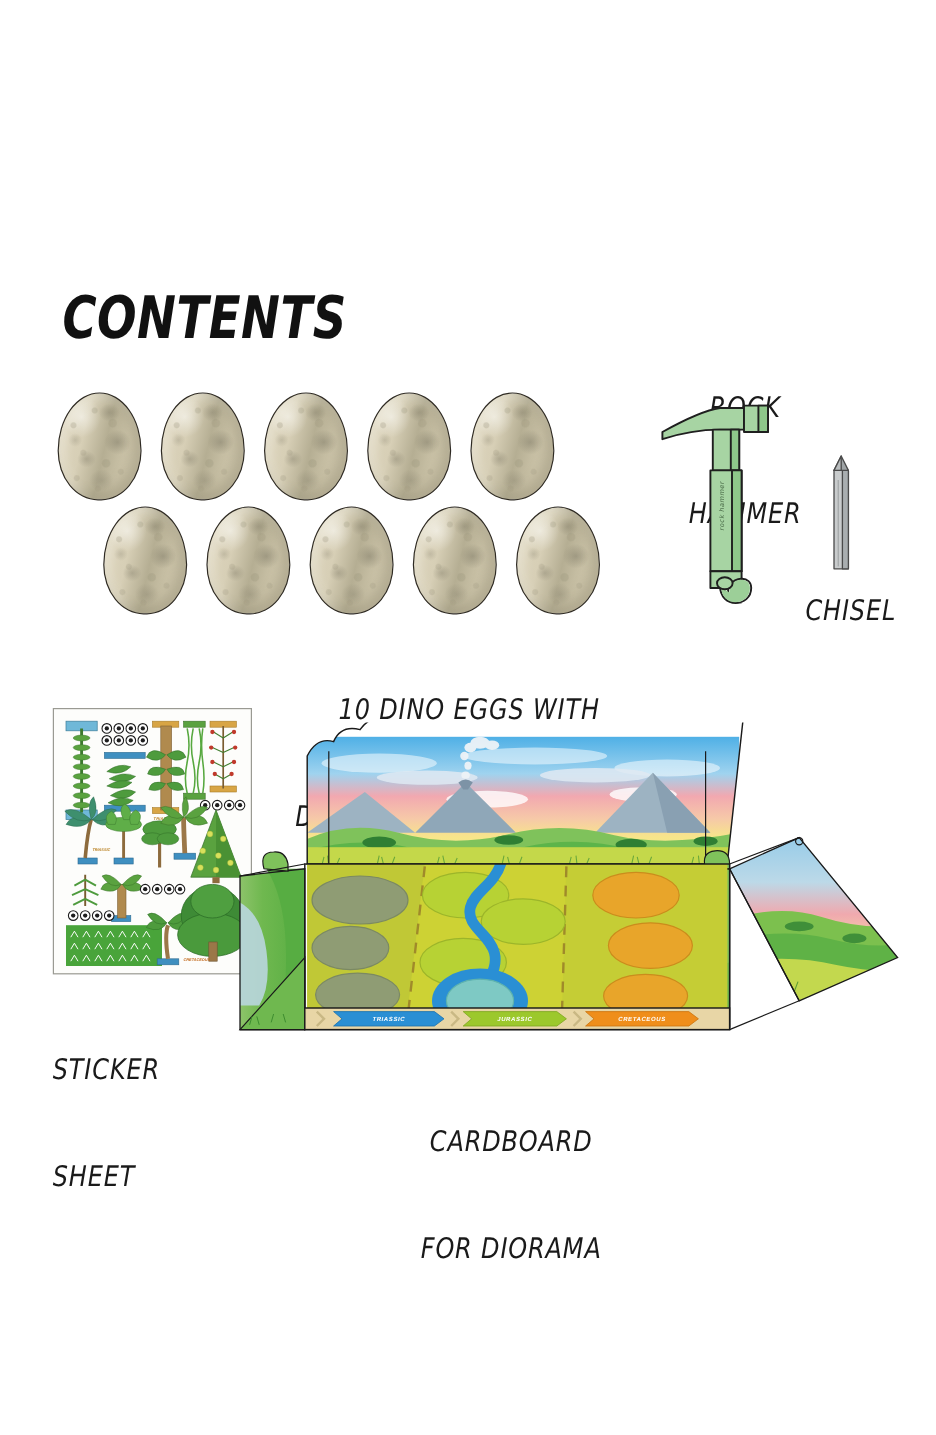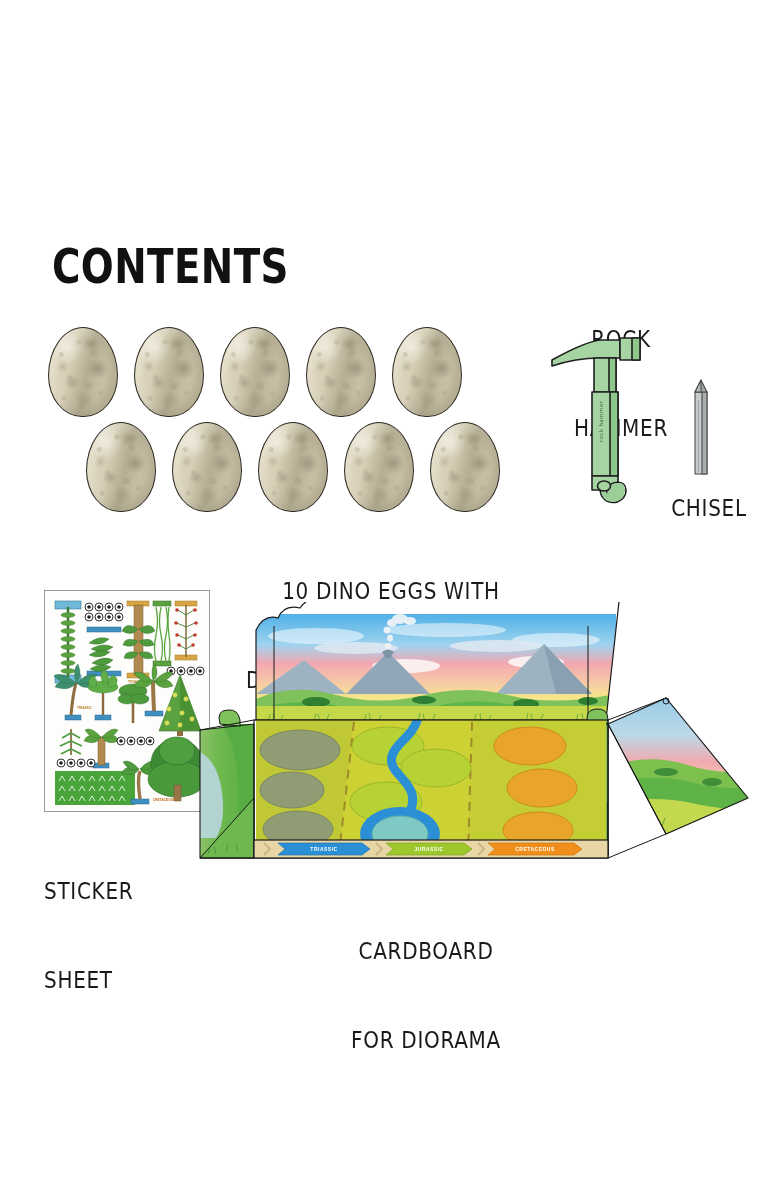--- a/index.html
+++ b/index.html
@@ -4,21 +4,21 @@
 <title>Contents</title>
 <style>
   html,body{margin:0;padding:0;}
   body{
     width:780px;height:1196px;
     background:#ffffff;
     font-family:"DejaVu Sans", sans-serif;
     overflow:hidden;
     position:relative;
   }
-  .stage{position:absolute;left:0;top:0;width:780px;height:1196px;}
+  .stage{position:absolute;left:0;top:0;width:780px;height:1196px;font-style:italic;}
 
   
   .hand{
     font-family:"DejaVu Sans", sans-serif;
     font-weight:400;
     color:#161616;
     letter-spacing:0.02em;
     -webkit-font-smoothing:antialiased;
   }
   #title{

